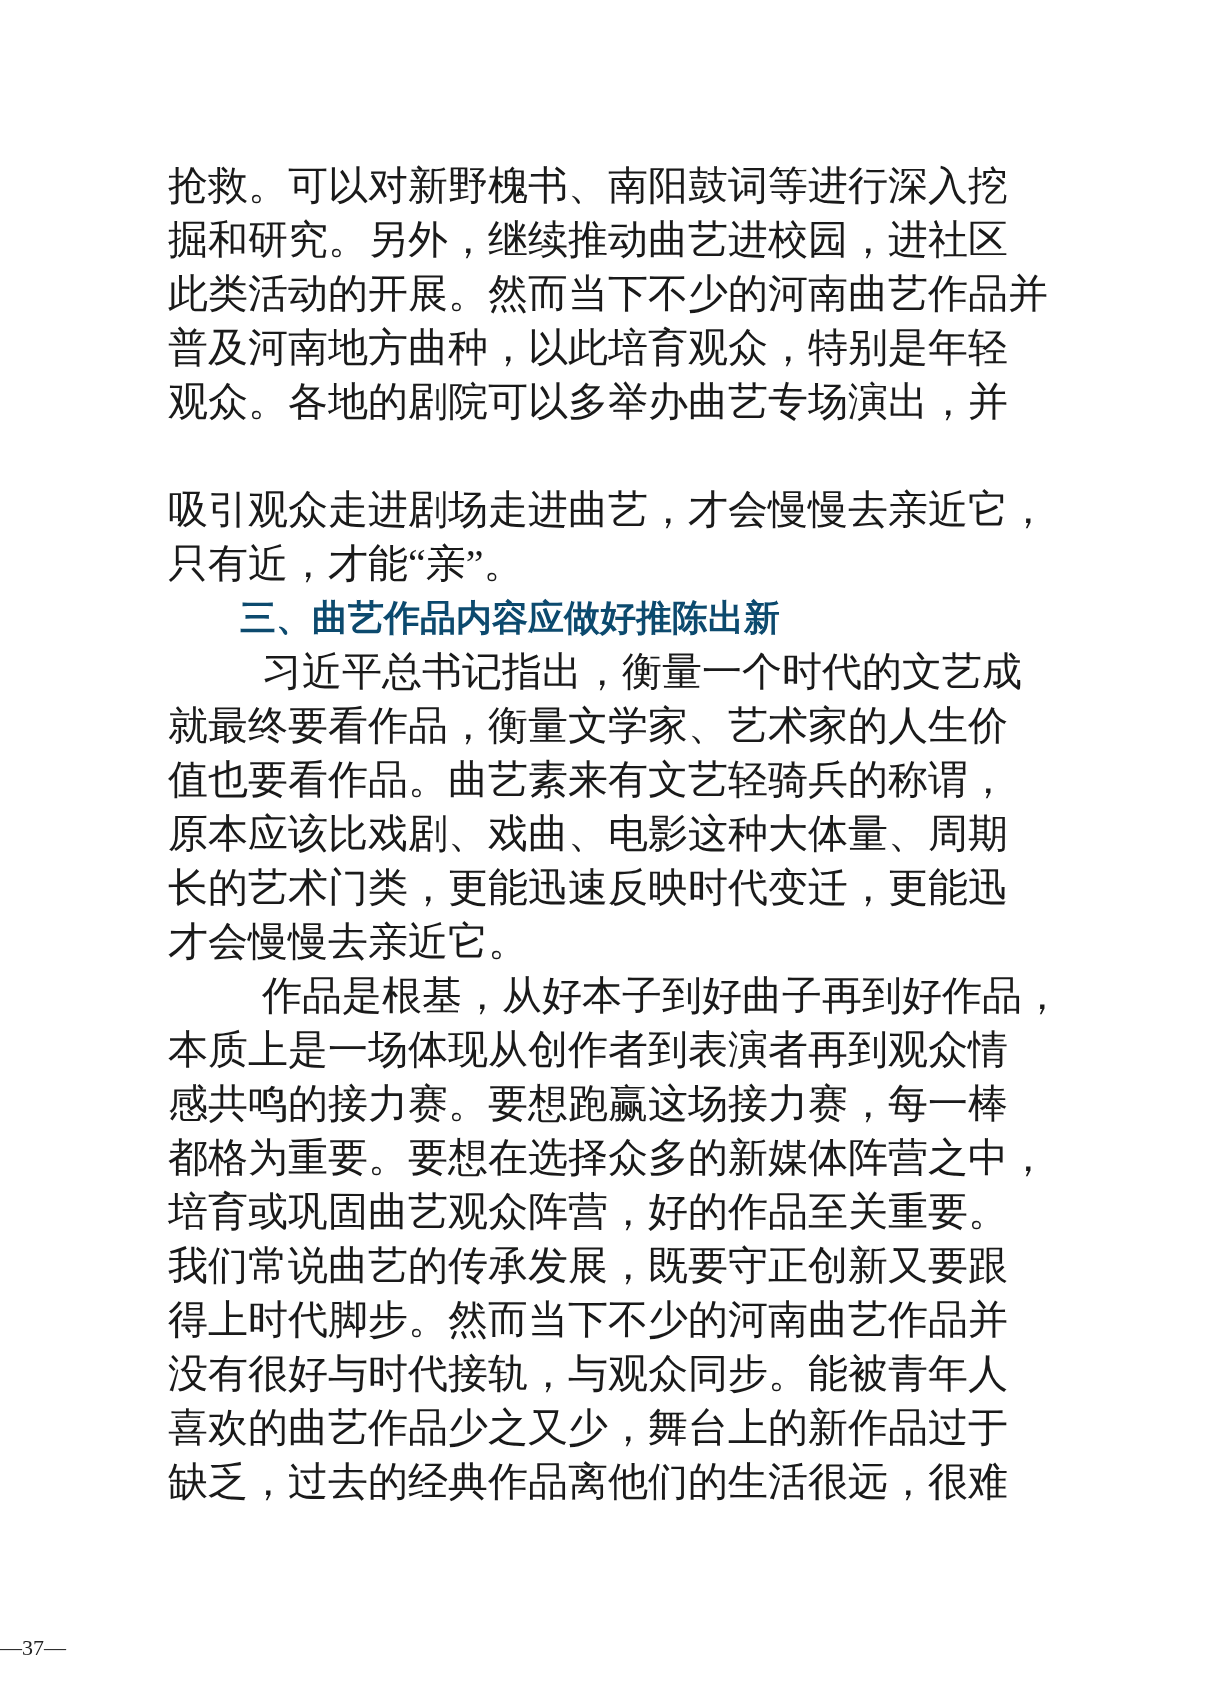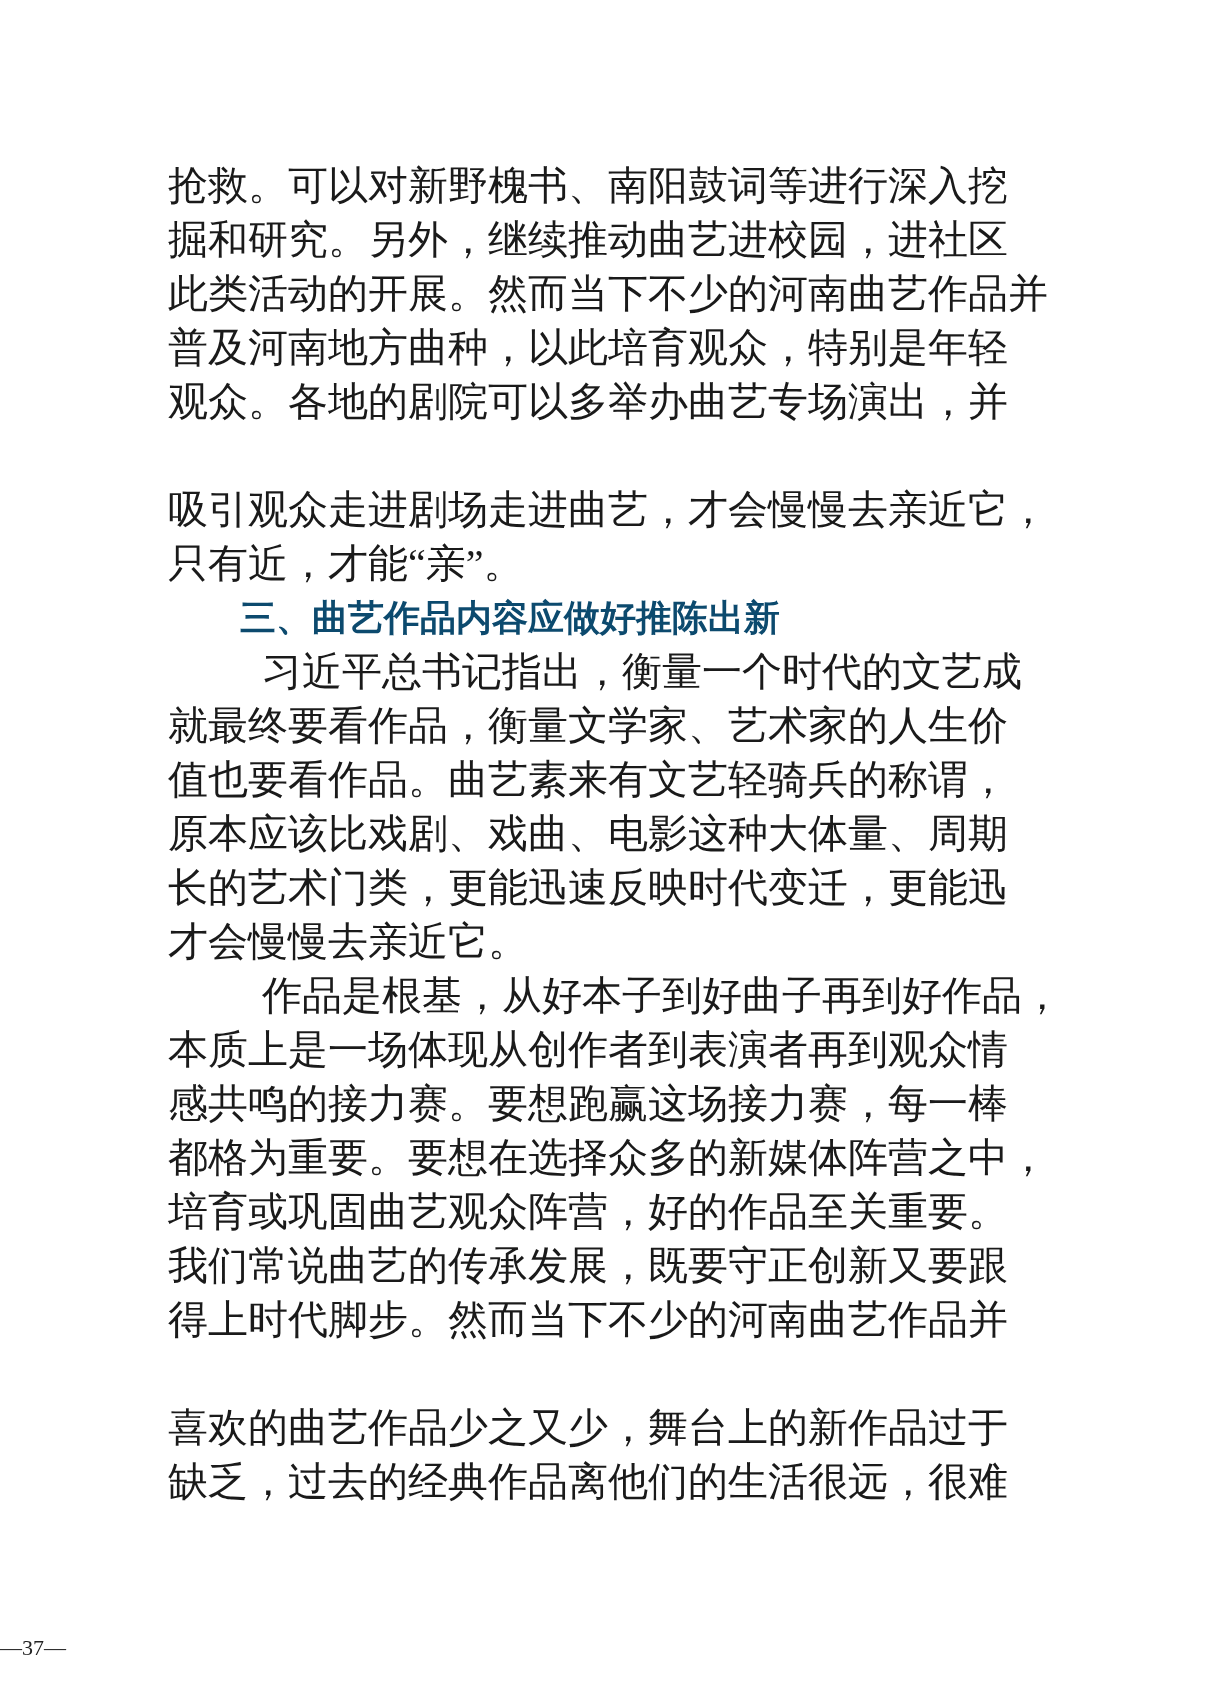--- a/index.html
+++ b/index.html
@@ -62,17 +62,18 @@
   <div class="line" style="top:862px">长的艺术门类，更能迅速反映时代变迁，更能迅</div>
   <div class="line last" style="top:916px">才会慢慢去亲近它。</div>
 
   <div class="line indent" style="top:970px">作品是根基，从好本子到好曲子再到好作品，</div>
   <div class="line" style="top:1024px">本质上是一场体现从创作者到表演者再到观众情</div>
   <div class="line" style="top:1078px">感共鸣的接力赛。要想跑赢这场接力赛，每一棒</div>
   <div class="line" style="top:1132px">都格为重要。要想在选择众多的新媒体阵营之中，</div>
   <div class="line" style="top:1186px">培育或巩固曲艺观众阵营，好的作品至关重要。</div>
   <div class="line" style="top:1240px">我们常说曲艺的传承发展，既要守正创新又要跟</div>
   <div class="line" style="top:1294px">得上时代脚步。然而当下不少的河南曲艺作品并</div>
+  <div class="line" style="top:1348px">没有很好与时代接轨，与观众同步。能被青年人</div>
   <div class="line" style="top:1402px">喜欢的曲艺作品少之又少，舞台上的新作品过于</div>
   <div class="line" style="top:1456px">缺乏，过去的经典作品离他们的生活很远，很难</div>
 
   <div class="page-number">—37—</div>
 </div>
 
 </body></html>

